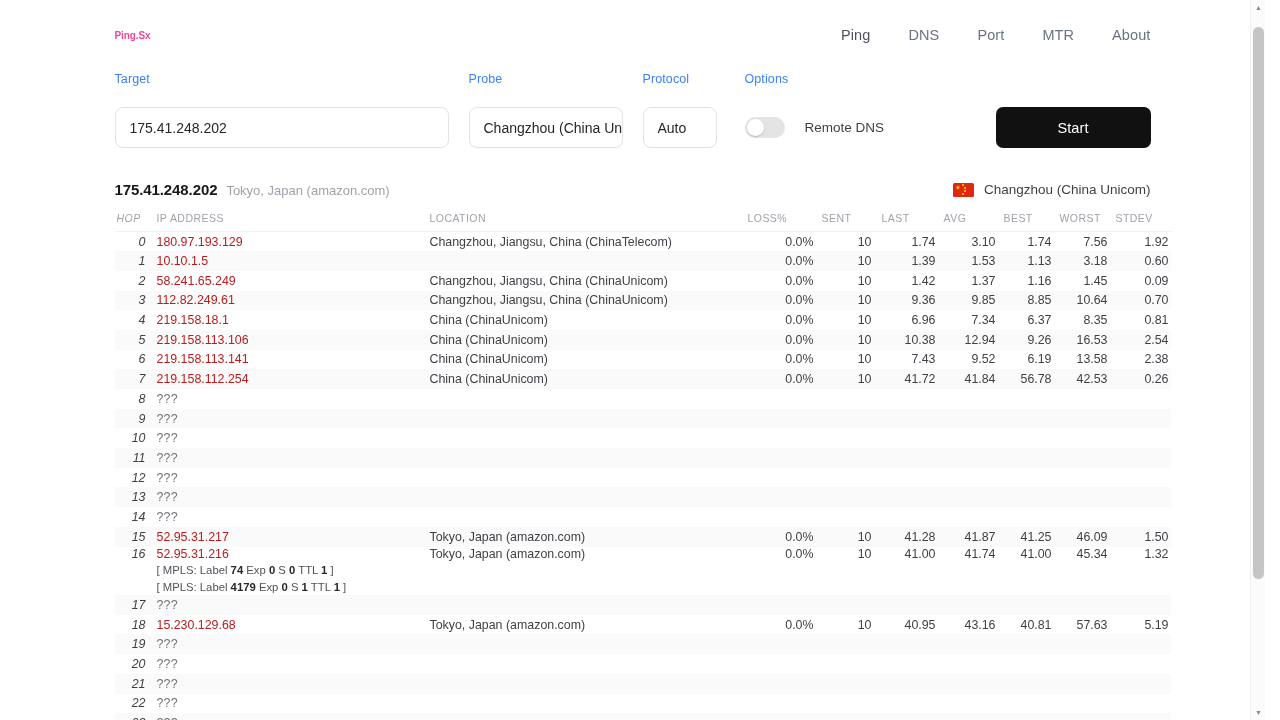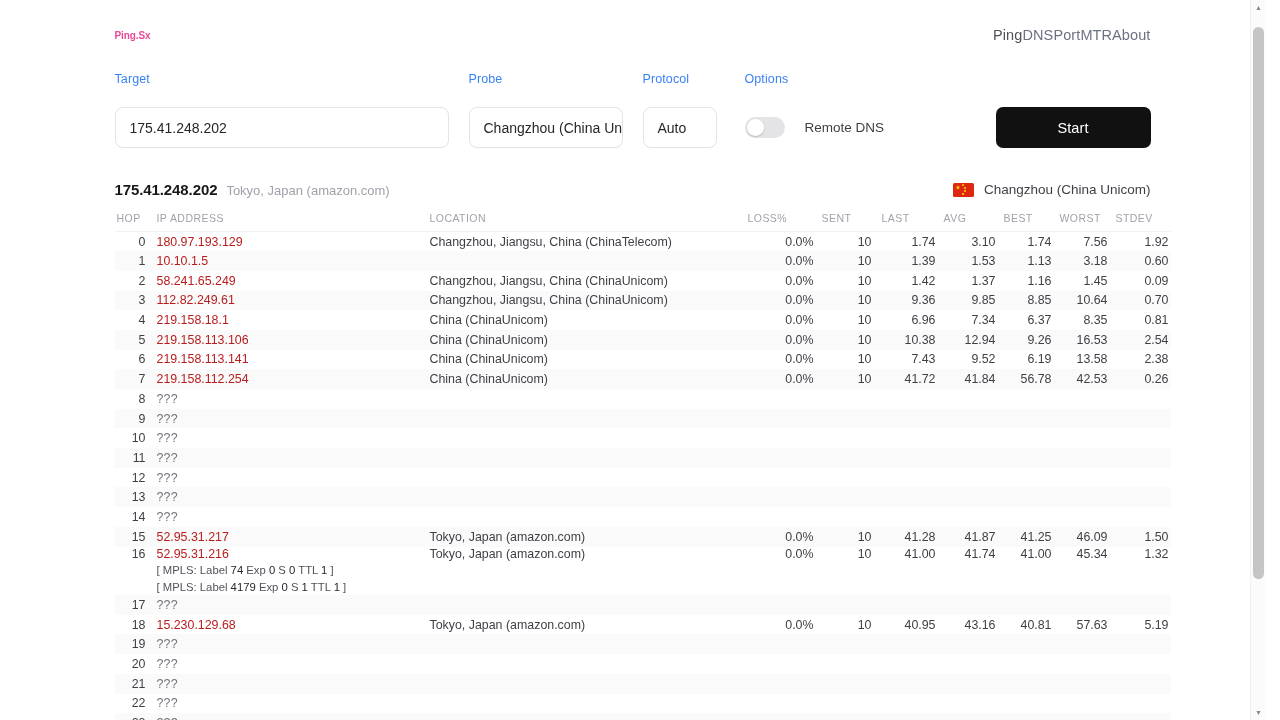--- a/index.html
+++ b/index.html
@@ -34,20 +34,21 @@
   }
   .brand {
     font-size: 10px;
     font-weight: 700;
     color: #ec4899;
     letter-spacing: -0.1px;
   }
   .nav {
     display: flex;
     align-items: center;
+    gap: 38px;
   }
   .nav a {
     font-size: 14.5px;
     color: #6b7280;
     text-decoration: none;
     letter-spacing: 0.1px;
   }
   .nav a:first-child { color: #52525b; }
 
   
@@ -177,21 +178,21 @@
   table.mtr tbody td {
     font-size: 12.4px;
     color: #3f3f46;
     padding: 0;
     height: 19.7px;
     vertical-align: middle;
     white-space: nowrap;
   }
   tbody tr.alt td { background: #fafafa; }
 
-  .c-hop   { width: 42px;  text-align: right; padding-right: 11px !important; color: #52525b; }
+  .c-hop   { width: 42px;  text-align: right; padding-right: 11px !important; color: #52525b; font-style: italic; }
   .c-ip    { width: 273px; }
   .c-loc   { width: 318px; color: #9ca3af; font-size: 11.6px; }
   .c-loss  { width: 74px;  text-align: right; padding-right: 8px !important; }
   .c-sent  { width: 60px;  text-align: right; padding-right: 10px !important; }
   .c-last  { width: 62px;  text-align: right; padding-right: 8px !important; }
   .c-avg   { width: 60px;  text-align: right; padding-right: 8px !important; }
   .c-best  { width: 56px;  text-align: right; padding-right: 8px !important; }
   .c-worst { width: 56px;  text-align: right; padding-right: 8px !important; }
   .c-stdev { width: 55px;  text-align: right; padding-right: 2px !important; }
 
@@ -203,21 +204,21 @@
 
   .ip-val { color: #b91c1c; }
   .ip-unknown { color: #71717a; letter-spacing: 0.2px; }
   .mpls {
     font-size: 11.3px;
     color: #52525b;
     padding-top: 1px;
     line-height: 16.3px;
     white-space: nowrap;
   }
-  .mpls b { font-weight: 400; color: #27272a; }
+  .mpls b { font-weight: 700; color: #27272a; }
 
   
   .scrollbar {
     position: absolute;
     top: 0; right: 0;
     width: 15px; height: 720px;
     background: #fbfbfb;
     border-left: 1px solid #f0f0f0;
   }
   .sb-arrow {

